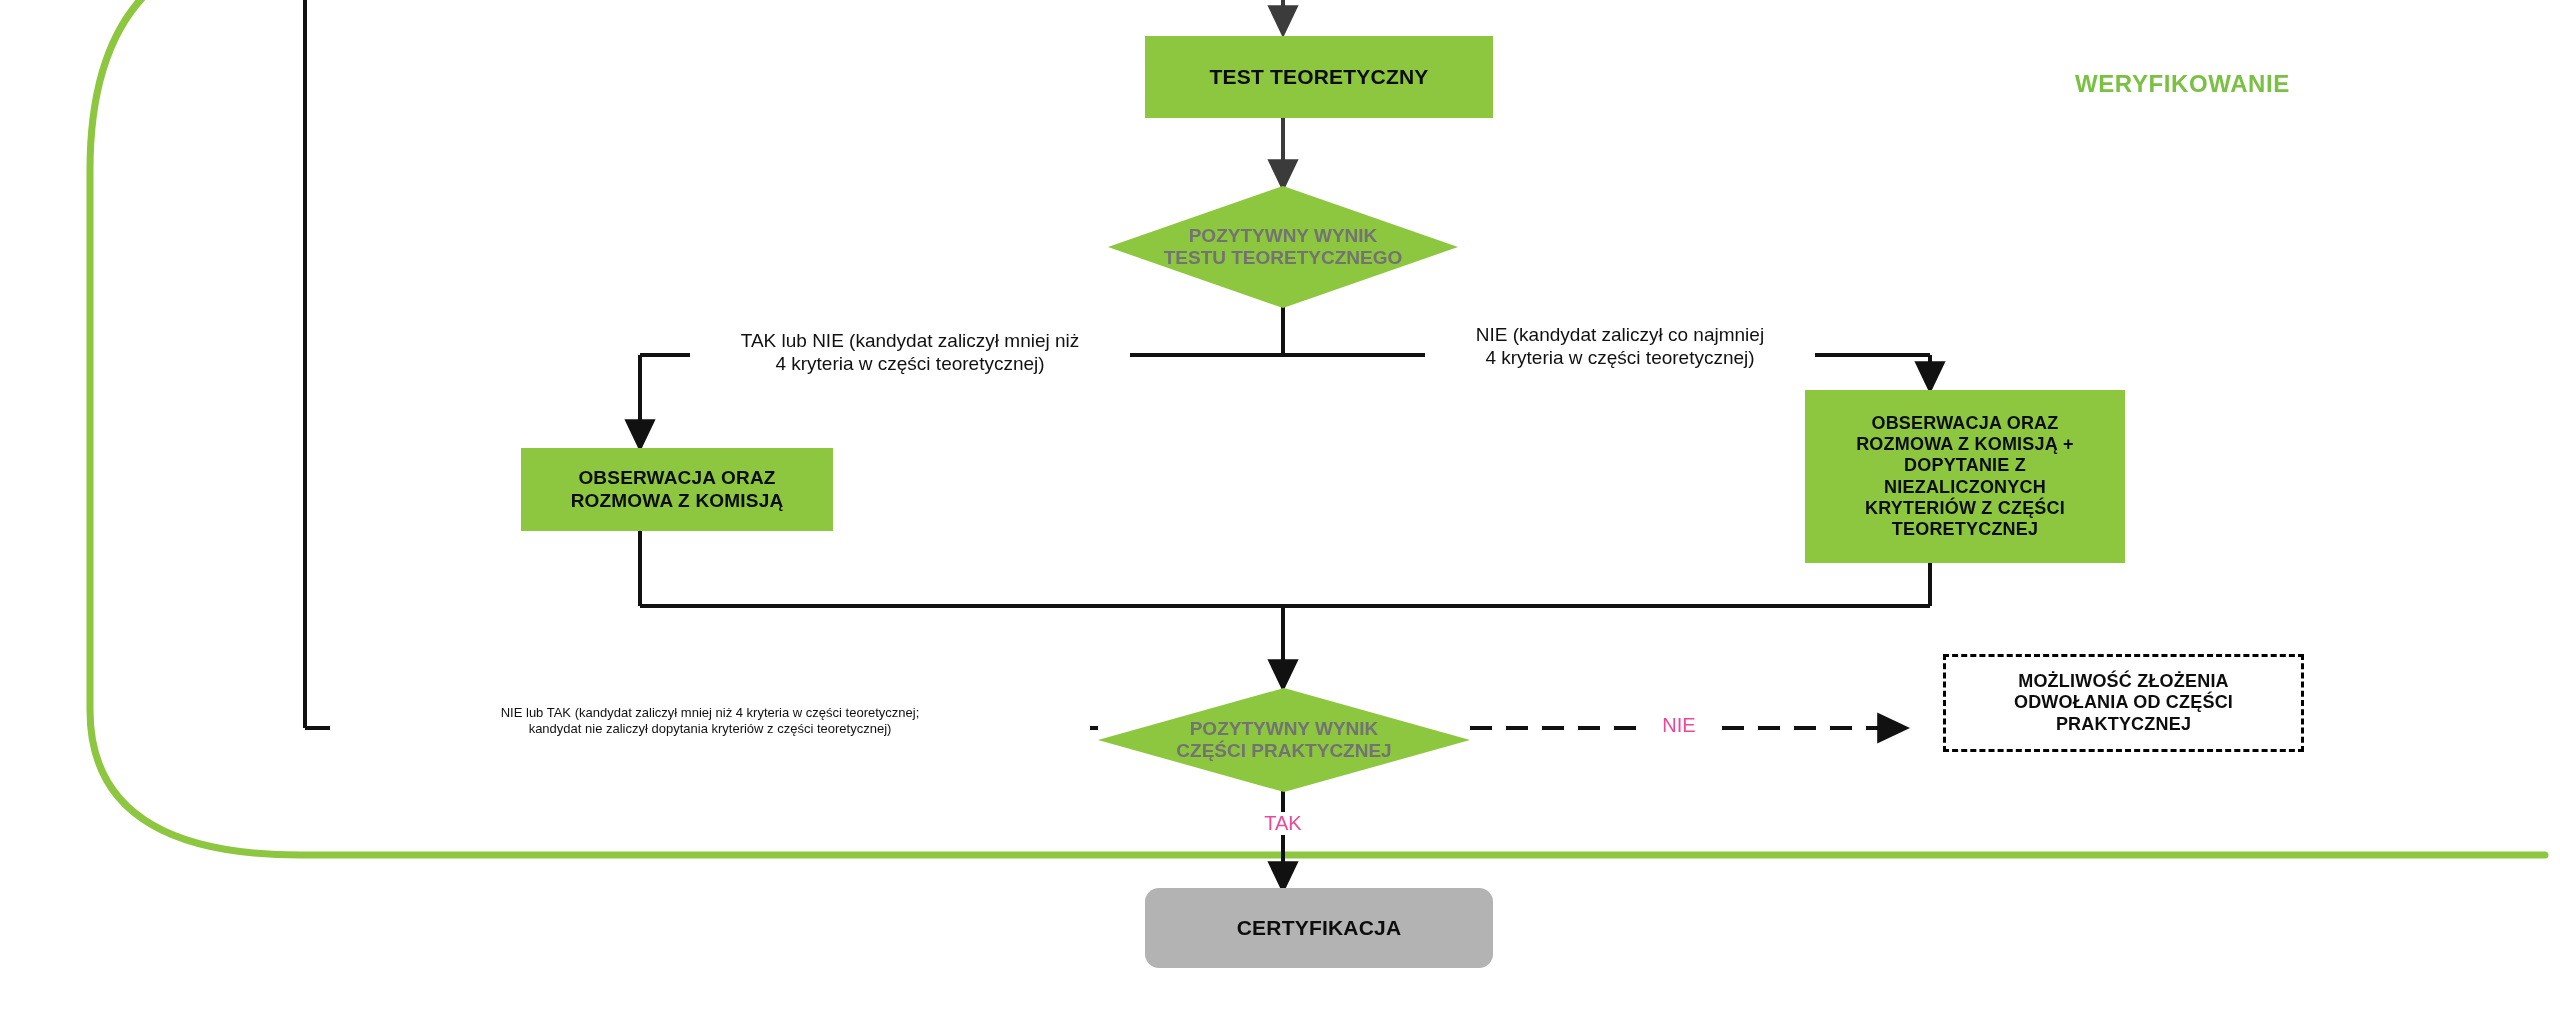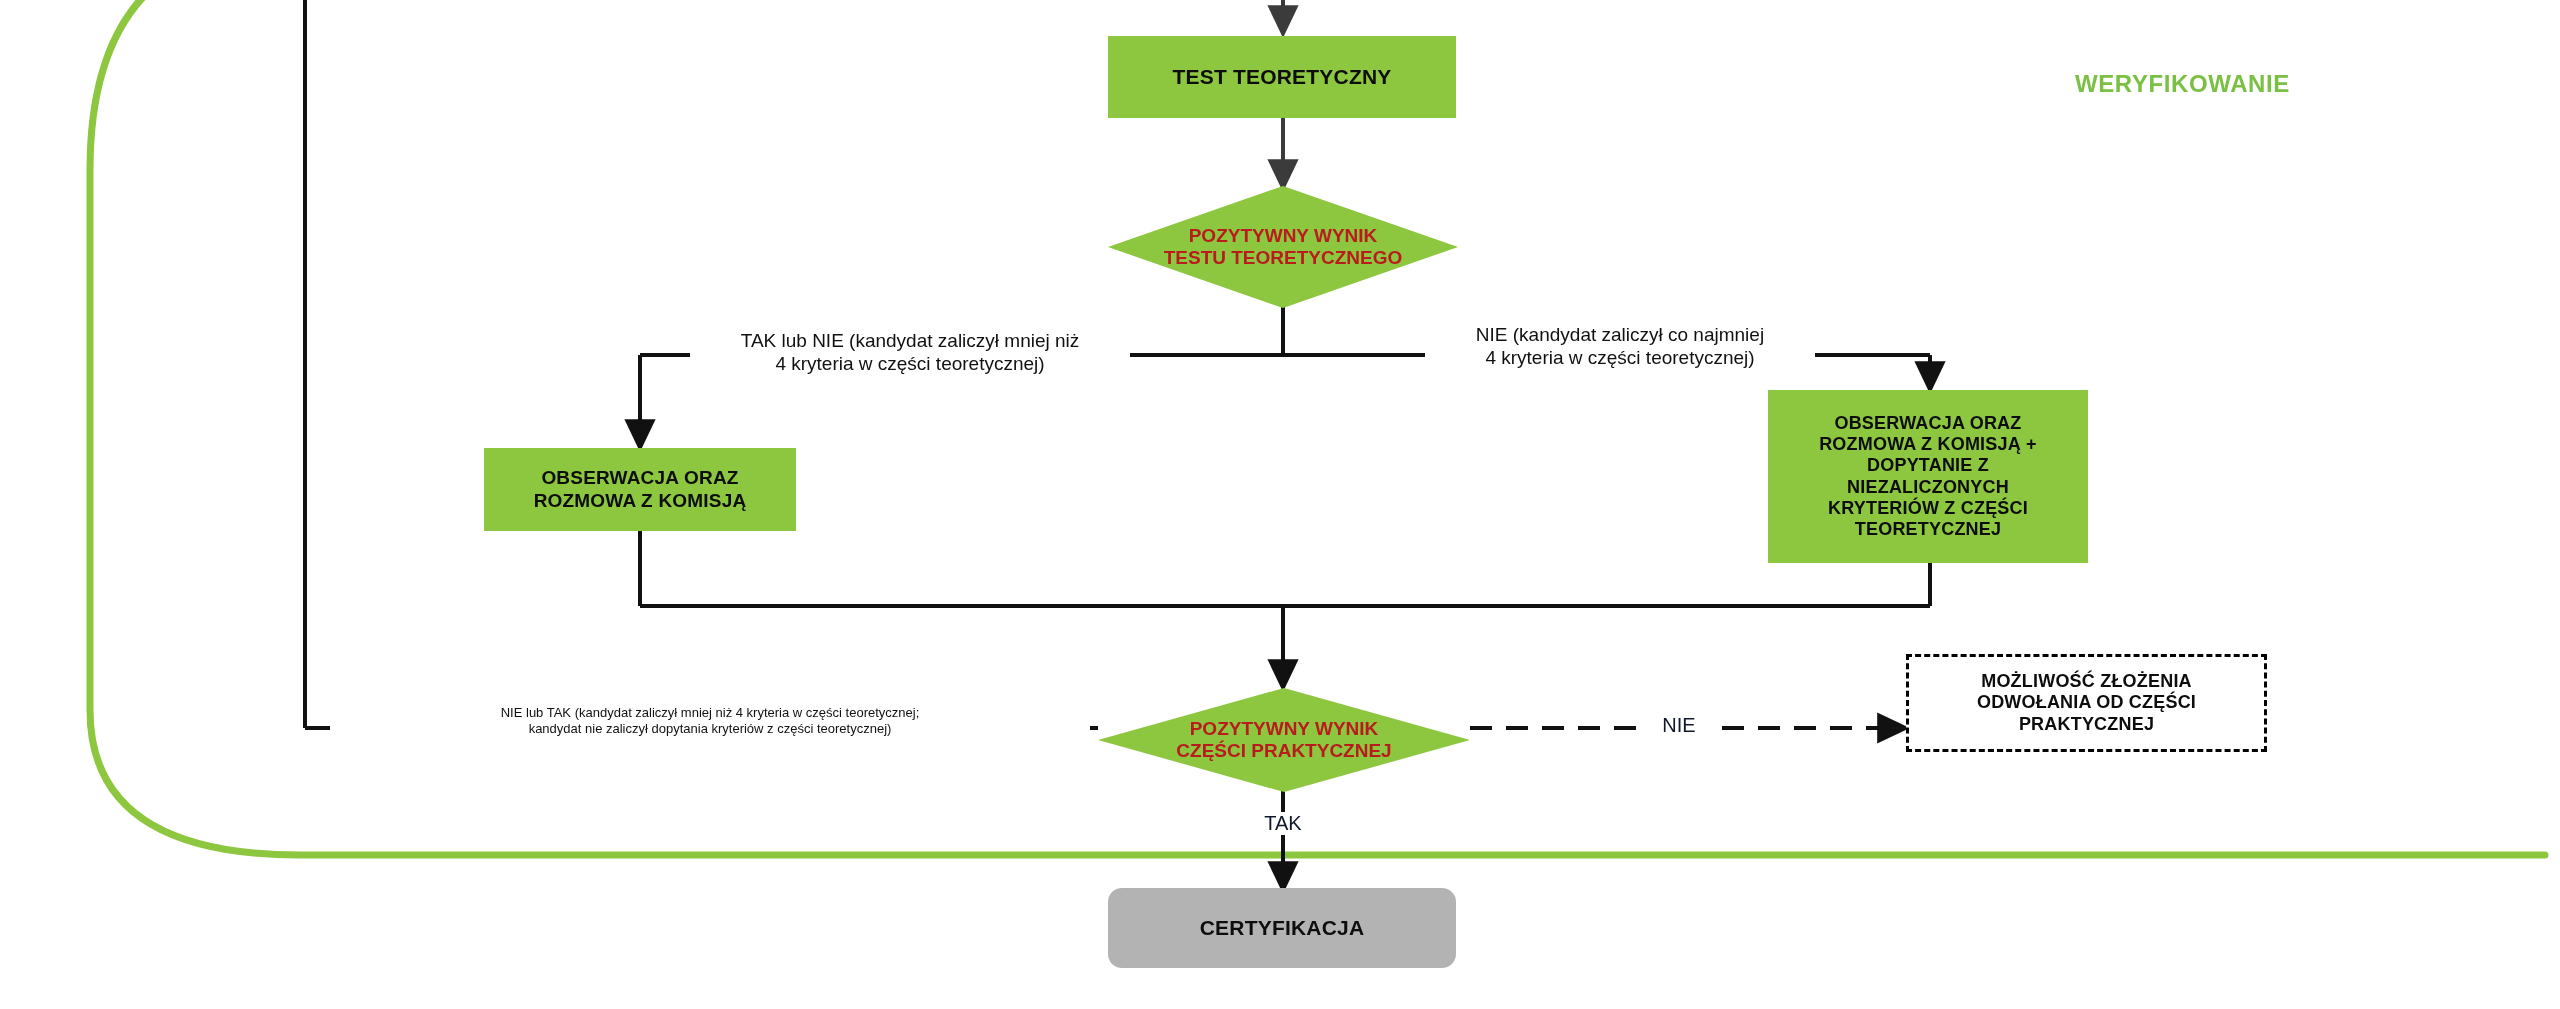--- a/index.html
+++ b/index.html
@@ -2,33 +2,33 @@
 <html><head>
 <meta charset="utf-8">
 <style>
   html,body{margin:0;padding:0;background:#ffffff;}
   body{width:2560px;height:1009px;overflow:hidden;
        font-family:"Liberation Sans",sans-serif;}
   #stage{position:relative;width:2560px;height:1009px;}
   svg#wires{position:absolute;left:0;top:0;width:2560px;height:1009px;}
   .node{position:absolute;display:flex;align-items:center;justify-content:center;
         text-align:center;font-weight:bold;color:#0d0d0d;line-height:1.18;
-        letter-spacing:.2px;}
+        letter-spacing:.2px;margin-left:37px;}
   .proc{background:#8DC63F;}
   .proc.gray{background:#b3b3b3;border-radius:14px;}
   .dashed{background:#ffffff;border:3px dashed #000;}
   .diamond{position:absolute;display:flex;align-items:center;justify-content:center;
-           text-align:center;font-weight:bold;color:#b91c1c;line-height:1.18;}
+           text-align:center;font-weight:bold;color:#737373;line-height:1.18;}
   .diamond .dshape{position:absolute;left:0;top:0;width:100%;height:100%;
                    background:#8DC63F;
                    clip-path:polygon(50% 0%,100% 50%,50% 100%,0% 50%);}
   .diamond .dtxt{position:relative;z-index:2;}
   .edge-label{position:absolute;text-align:center;color:#111;font-weight:normal;
               line-height:1.2;background:#fff;}
-  .small-lbl{position:absolute;color:#0f172a;font-weight:normal;background:#fff;
+  .small-lbl{position:absolute;color:#ec4899;font-weight:normal;background:#fff;
              text-align:center;}
   #section-title{position:absolute;font-weight:bold;color:#7AC043;letter-spacing:.6px;}
 </style>
 </head>
 <body>
 
 <div id="stage">
 
   <svg id="wires" viewBox="0 0 2560 1009" preserveAspectRatio="none">
     <defs>

